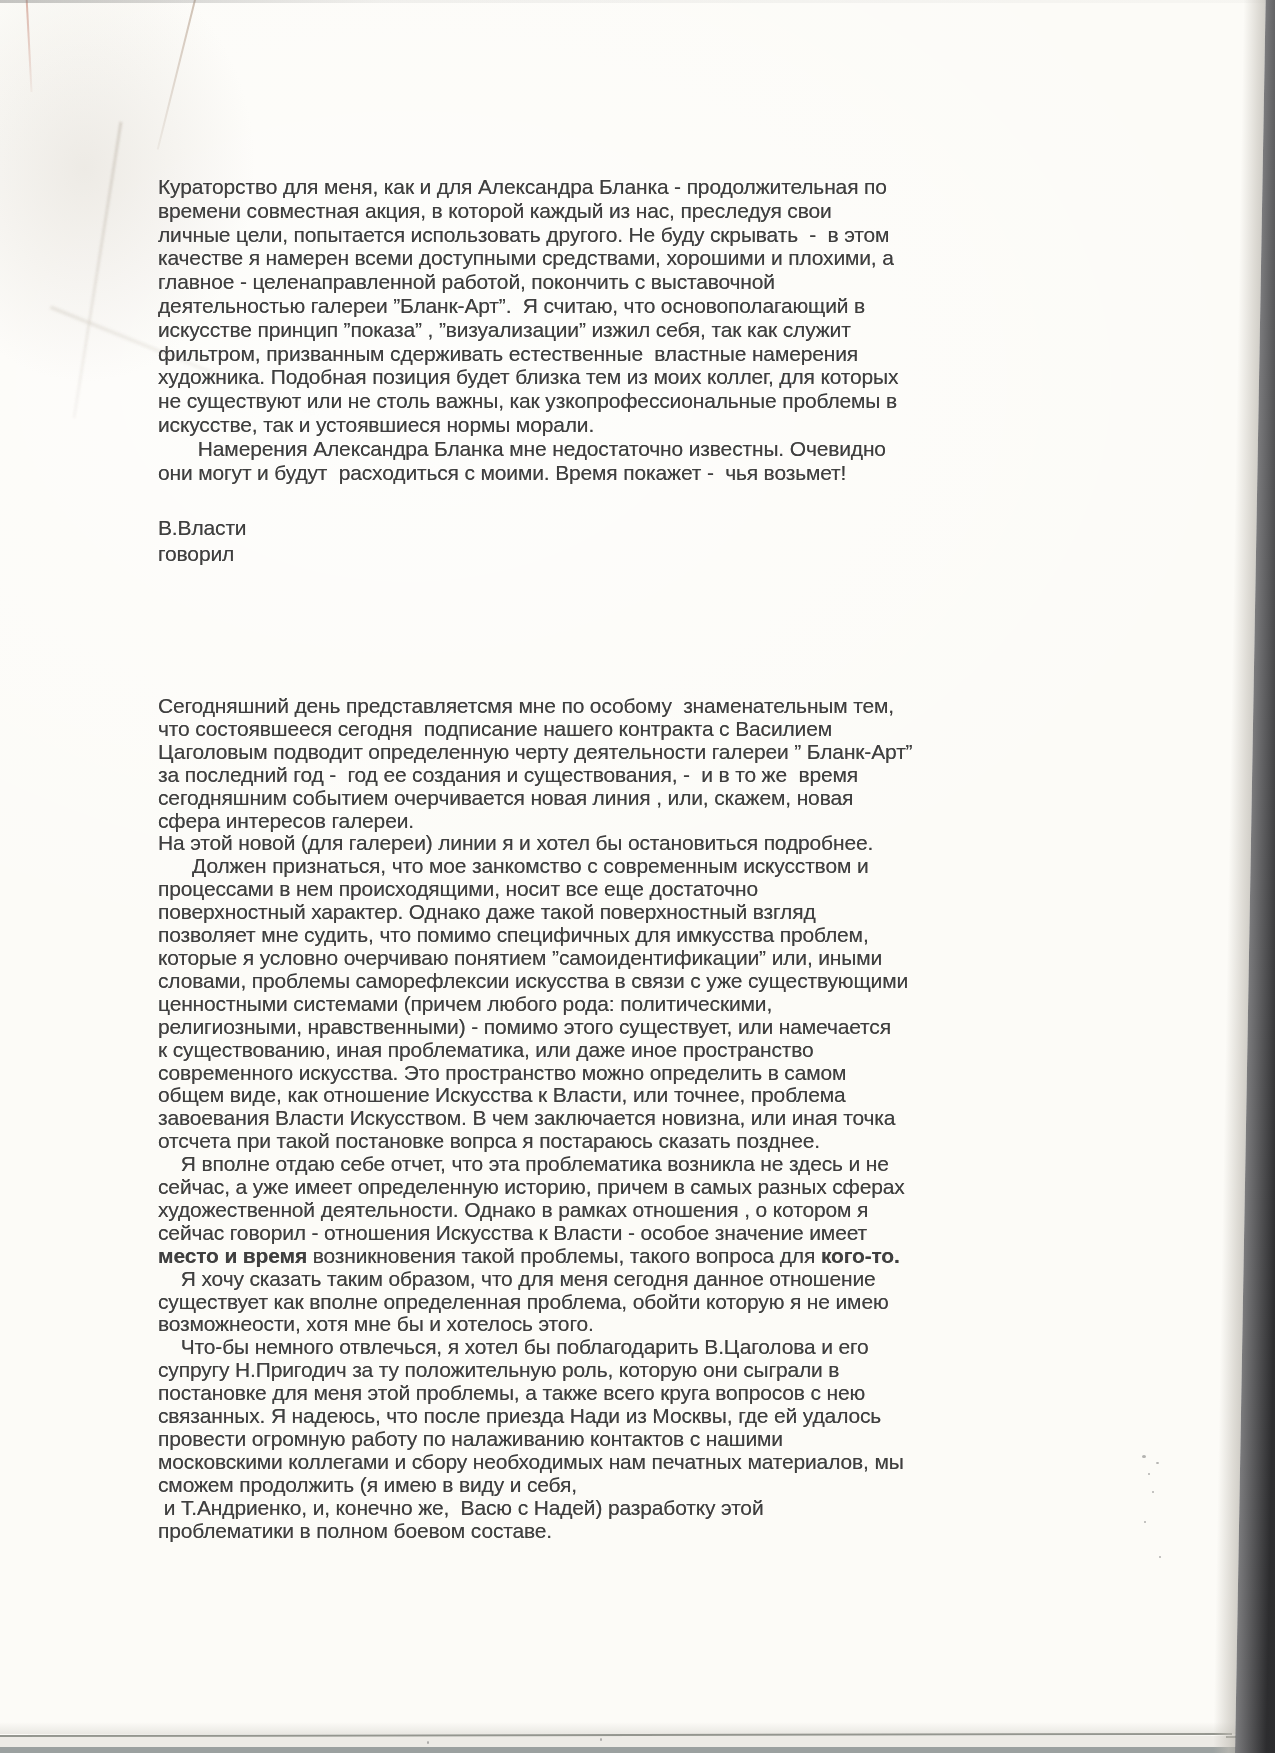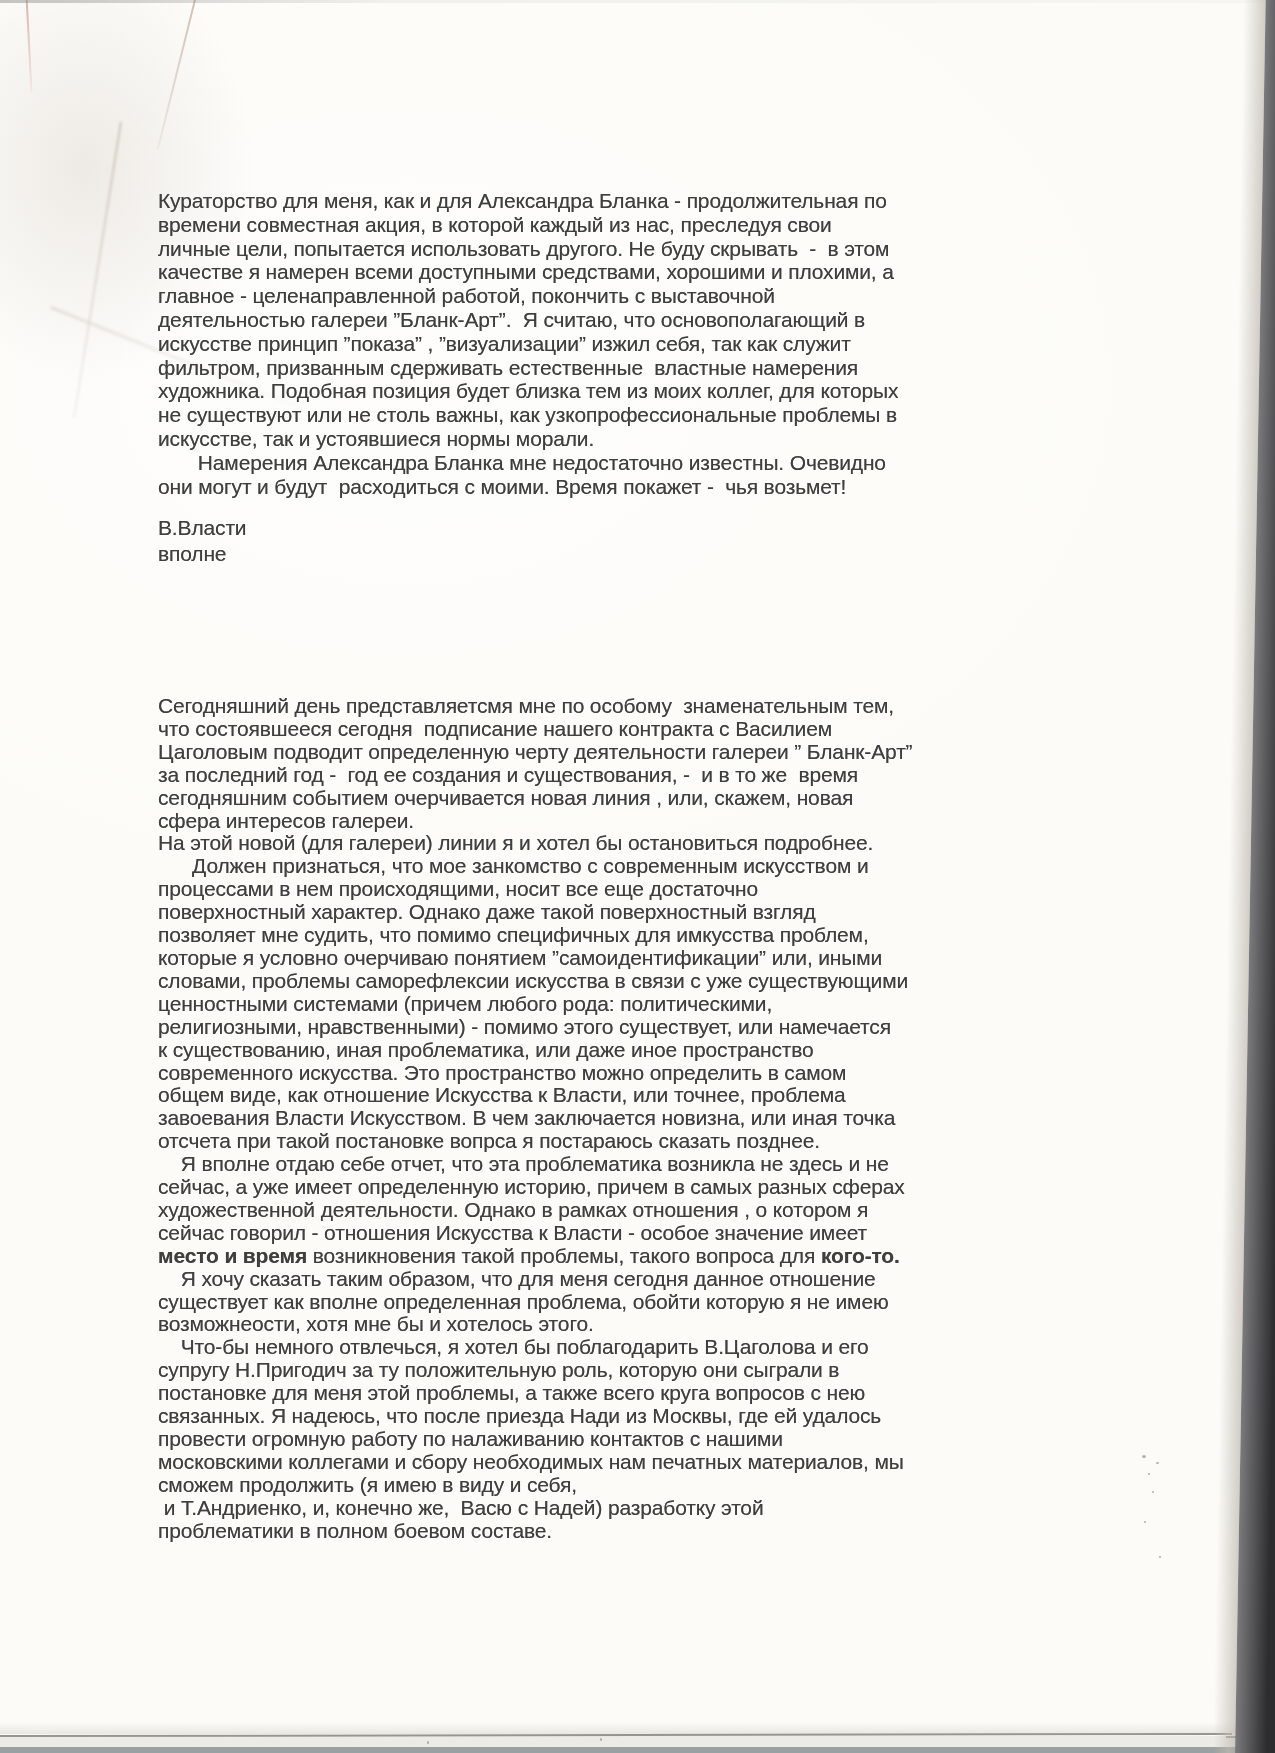--- a/index.html
+++ b/index.html
@@ -61,42 +61,42 @@
   
   .textblock{
     position:absolute;left:158px;z-index:8;
     color:var(--text);
     font-size:21px;
     letter-spacing:-0.15px;
     white-space:pre-wrap;
     text-shadow:0 0 0.6px rgba(63,63,63,0.65);
   }
   .textblock .line{min-height:1em;}
-  .block-1{top:189px;line-height:23.8px;width:960px;}
+  .block-1{top:175px;line-height:23.8px;width:960px;}
   .block-2{top:515px;line-height:26px;width:400px;}
   .block-3{top:695px;line-height:22.9px;width:980px;}
   .textblock b{font-weight:bold;}
 </style>
 </head>
 <body>
 
 <div class="bottom-shadow"></div>
 <div class="bottom-light"></div>
 <div class="bottom-strip"></div>
 
 <div class="paper">
   <div class="fold-shadow"></div>
   <div class="crease crease-a"></div>
   <div class="crease crease-b"></div>
   <div class="crease crease-c"></div>
   <div class="crease crease-d"></div>
   <div class="top-edge-shade"></div>
 
   <div class="textblock block-1"><div class="line">Кураторство для меня, как и для Александра Бланка - продолжительная по</div><div class="line">времени совместная акция, в которой каждый из нас, преследуя свои</div><div class="line">личные цели, попытается использовать другого. Не буду скрывать  -  в этом</div><div class="line">качестве я намерен всеми доступными средствами, хорошими и плохими, а</div><div class="line">главное - целенаправленной работой, покончить с выставочной</div><div class="line">деятельностью галереи ”Бланк-Арт”.  Я считаю, что основополагающий в</div><div class="line">искусстве принцип ”показа” , ”визуализации” изжил себя, так как служит</div><div class="line">фильтром, призванным сдерживать естественные  властные намерения</div><div class="line">художника. Подобная позиция будет близка тем из моих коллег, для которых</div><div class="line">не существуют или не столь важны, как узкопрофессиональные проблемы в</div><div class="line">искусстве, так и устоявшиеся нормы морали.</div><div class="line">       Намерения Александра Бланка мне недостаточно известны. Очевидно</div><div class="line">они могут и будут  расходиться с моими. Время покажет -  чья возьмет!</div></div>
-  <div class="textblock block-2"><div class="line">В.Власти</div><div class="line">вполне</div></div>
+  <div class="textblock block-2"><div class="line">В.Власти</div><div class="line">говорил</div></div>
   <div class="textblock block-3"><div class="line">Сегодняшний день представляетсмя мне по особому  знаменательным тем,</div><div class="line">что состоявшееся сегодня  подписание нашего контракта с Василием</div><div class="line">Цаголовым подводит определенную черту деятельности галереи ” Бланк-Арт”</div><div class="line">за последний год -  год ее создания и существования, -  и в то же  время</div><div class="line">сегодняшним событием очерчивается новая линия , или, скажем, новая</div><div class="line">сфера интересов галереи.</div><div class="line">На этой новой (для галереи) линии я и хотел бы остановиться подробнее.</div><div class="line">      Должен признаться, что мое занкомство с современным искусством и</div><div class="line">процессами в нем происходящими, носит все еще достаточно</div><div class="line">поверхностный характер. Однако даже такой поверхностный взгляд</div><div class="line">позволяет мне судить, что помимо специфичных для имкусства проблем,</div><div class="line">которые я условно очерчиваю понятием ”самоидентификации” или, иными</div><div class="line">словами, проблемы саморефлексии искусства в связи с уже существующими</div><div class="line">ценностными системами (причем любого рода: политическими,</div><div class="line">религиозными, нравственными) - помимо этого существует, или намечается</div><div class="line">к существованию, иная проблематика, или даже иное пространство</div><div class="line">современного искусства. Это пространство можно определить в самом</div><div class="line">общем виде, как отношение Искусства к Власти, или точнее, проблема</div><div class="line">завоевания Власти Искусством. В чем заключается новизна, или иная точка</div><div class="line">отсчета при такой постановке вопрса я постараюсь сказать позднее.</div><div class="line">    Я вполне отдаю себе отчет, что эта проблематика возникла не здесь и не</div><div class="line">сейчас, а уже имеет определенную историю, причем в самых разных сферах</div><div class="line">художественной деятельности. Однако в рамках отношения , о котором я</div><div class="line">сейчас говорил - отношения Искусства к Власти - особое значение имеет</div><div class="line"><b>место и время</b> возникновения такой проблемы, такого вопроса для <b>кого-то.</b></div><div class="line">    Я хочу сказать таким образом, что для меня сегодня данное отношение</div><div class="line">существует как вполне определенная проблема, обойти которую я не имею</div><div class="line">возможнеости, хотя мне бы и хотелось этого.</div><div class="line">    Что-бы немного отвлечься, я хотел бы поблагодарить В.Цаголова и его</div><div class="line">супругу Н.Пригодич за ту положительную роль, которую они сыграли в</div><div class="line">постановке для меня этой проблемы, а также всего круга вопросов с нею</div><div class="line">связанных. Я надеюсь, что после приезда Нади из Москвы, где ей удалось</div><div class="line">провести огромную работу по налаживанию контактов с нашими</div><div class="line">московскими коллегами и сбору необходимых нам печатных материалов, мы</div><div class="line">сможем продолжить (я имею в виду и себя,</div><div class="line"> и Т.Андриенко, и, конечно же,  Васю с Надей) разработку этой</div><div class="line">проблематики в полном боевом составе.</div></div>
 
   <div class="speck" style="left:1142px;top:1455px;width:4px;height:3px;"></div>
   <div class="speck" style="left:1156px;top:1462px;width:3px;height:2px;"></div>
   <div class="speck" style="left:1148px;top:1473px;width:2px;height:2px;"></div>
   <div class="speck" style="left:1152px;top:1491px;width:2px;height:2px;"></div>
   <div class="speck" style="left:1144px;top:1521px;width:2px;height:2px;"></div>
   <div class="speck" style="left:1159px;top:1556px;width:2px;height:2px;"></div>
 </div>
 

